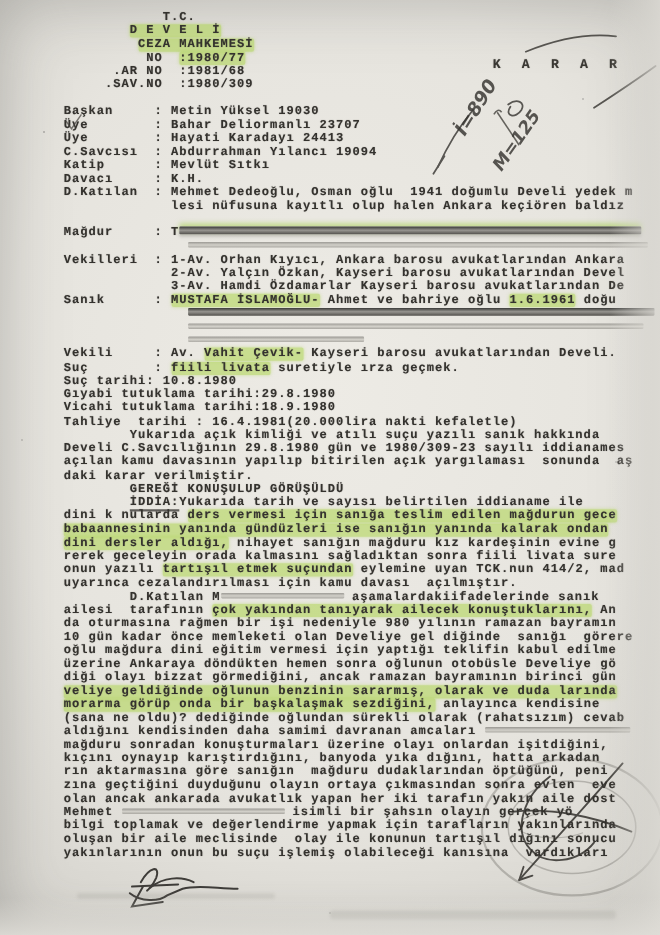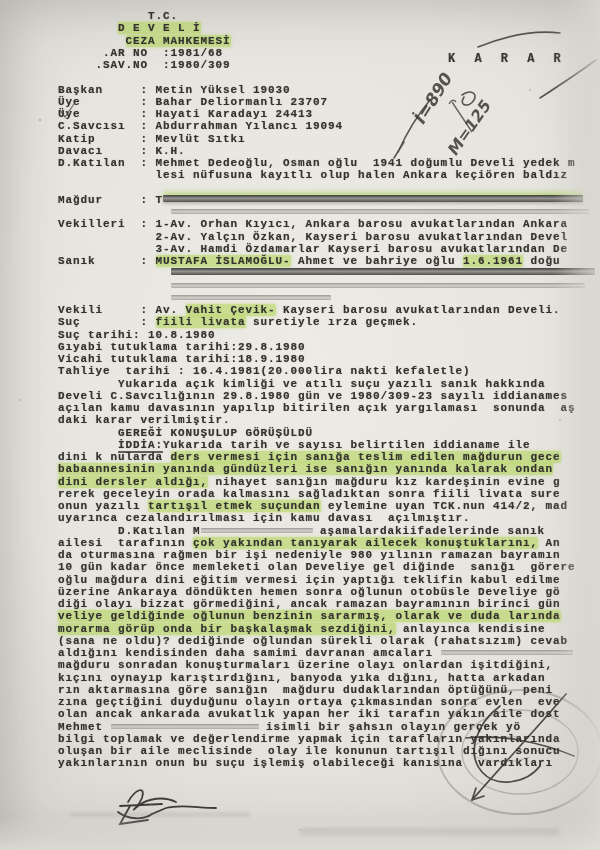--- a/index.html
+++ b/index.html
@@ -45,20 +45,21 @@
 </style>
 </head>
 <body>
 
 <div id="page">
 
   <div id="typed">
       <div class="tl"><span>            T.C.</span></div>
       <div class="tl"><span>        </span><span class="hl">D E V E L İ</span></div>
       <div class="tl"><span>         </span><span class="hl">CEZA MAHKEMESİ</span></div>
+      <div class="tl"><span>          NO  </span><span class="hl">:1980/77</span></div>
       <div class="tl"><span>      .AR NO  :1981/68</span></div>
       <div class="tl"><span>     .SAV.NO  :1980/309</span></div>
       <div class="tl"></div>
       <div class="tl"><span>Başkan     : Metin Yüksel 19030</span></div>
       <div class="tl"><span>Üye        : Bahar Deliormanlı 23707</span></div>
       <div class="tl"><span>Üye        : Hayati Karadayı 24413</span></div>
       <div class="tl"><span>C.Savcısı  : Abdurrahman Yılancı 19094</span></div>
       <div class="tl"><span>Katip      : Mevlüt Sıtkı</span></div>
       <div class="tl"><span>Davacı     : K.H.</span></div>
       <div class="tl"><span>D.Katılan  : Mehmet Dedeoğlu, Osman oğlu  1941 doğumlu Develi yedek m</span></div>

